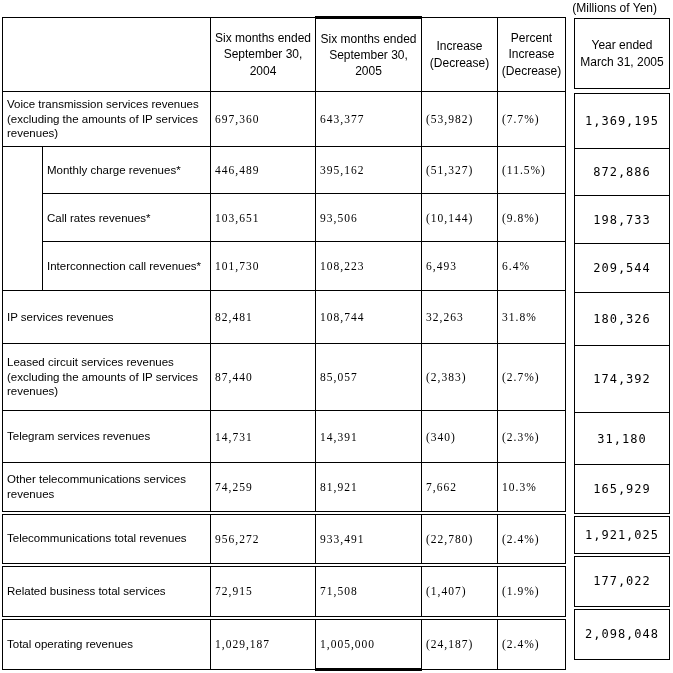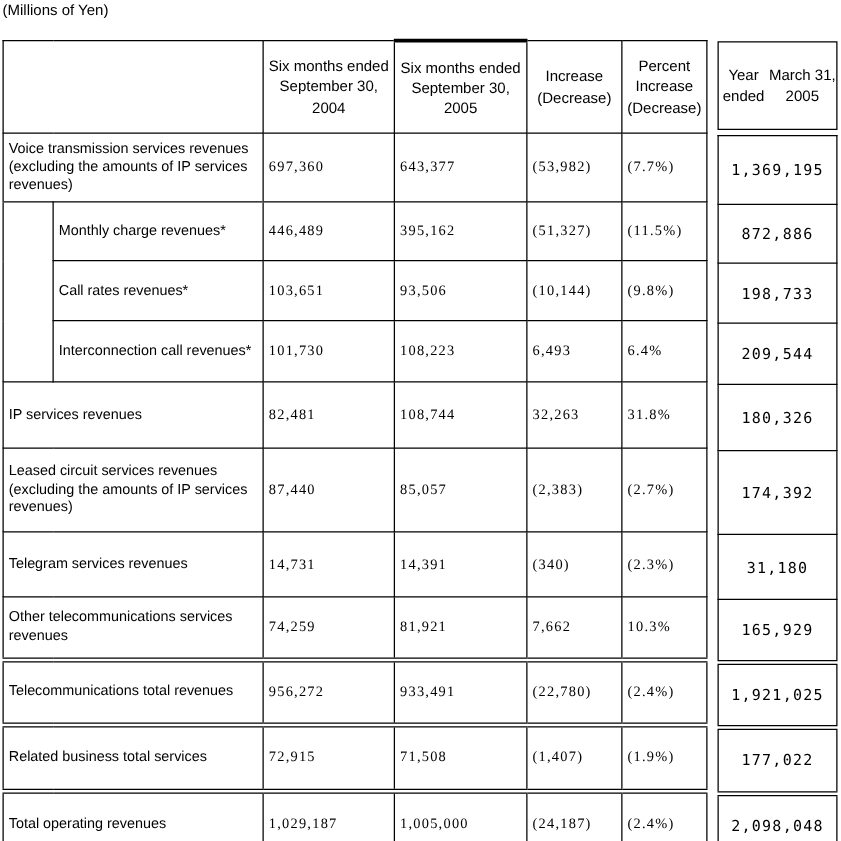--- a/index.html
+++ b/index.html
@@ -3,23 +3,24 @@
 <meta charset="utf-8">
 <style>
   html, body { margin: 0; padding: 0; background: #ffffff; color: #000; }
   body {
     width: 673px; height: 673px;
     font-family: "Liberation Sans", sans-serif;
     -webkit-font-smoothing: none;
   }
   .sheet { padding: 1px 0 0 2px; }
   .millions-note {
-    font-size: 12px;
-    padding-right: 4px;
-    height: 30px;
+    text-align: right;
+    font-size: 12px;
+    padding-right: 16px;
+    height: 15px;
     line-height: 14px;
   }
   .tables-wrap { display: flex; align-items: flex-start; }
 
   
   table.main {
     border-collapse: collapse;
     table-layout: fixed;
     width: 563px;
     padding-left: 29px;
@@ -57,21 +58,21 @@
   
   tr.dbl td { border-top: 4px double #000; margin-top: 20px; }
   td.total-op { padding-left: 28px; }
 
   
   .year-col { margin-left: 8px; width: 96px; margin-top: 2px; }
   .year-header {
     box-sizing: border-box;
     width: 96px; height: 71px;
     border: 1px solid #000;
-    display: flex; 
+    display: flex; flex-direction: column;
     align-items: center; justify-content: center;
     text-align: center;
     font-size: 12px; line-height: 1.35;
   }
   .year-gap { height: 4px; }
   table.year {
     border-collapse: collapse;
     table-layout: fixed;
     width: 96px;
   }
@@ -245,21 +246,21 @@
             </tr>
           <tr style="height:67px">
               <td>174,392</td>
             </tr>
           <tr style="height:52px">
               <td>31,180</td>
             </tr>
           <tr style="height:50px">
               <td>165,929</td>
             </tr>
-          <tr class="dbl" style="height:52px">
+          <tr class="dbl" style="height:40px">
               <td>1,921,025</td>
             </tr>
           <tr class="dbl" style="height:53px">
               <td>177,022</td>
             </tr>
           <tr class="dbl" style="height:52px">
               <td>2,098,048</td>
             </tr>
         </tbody>
       </table>

